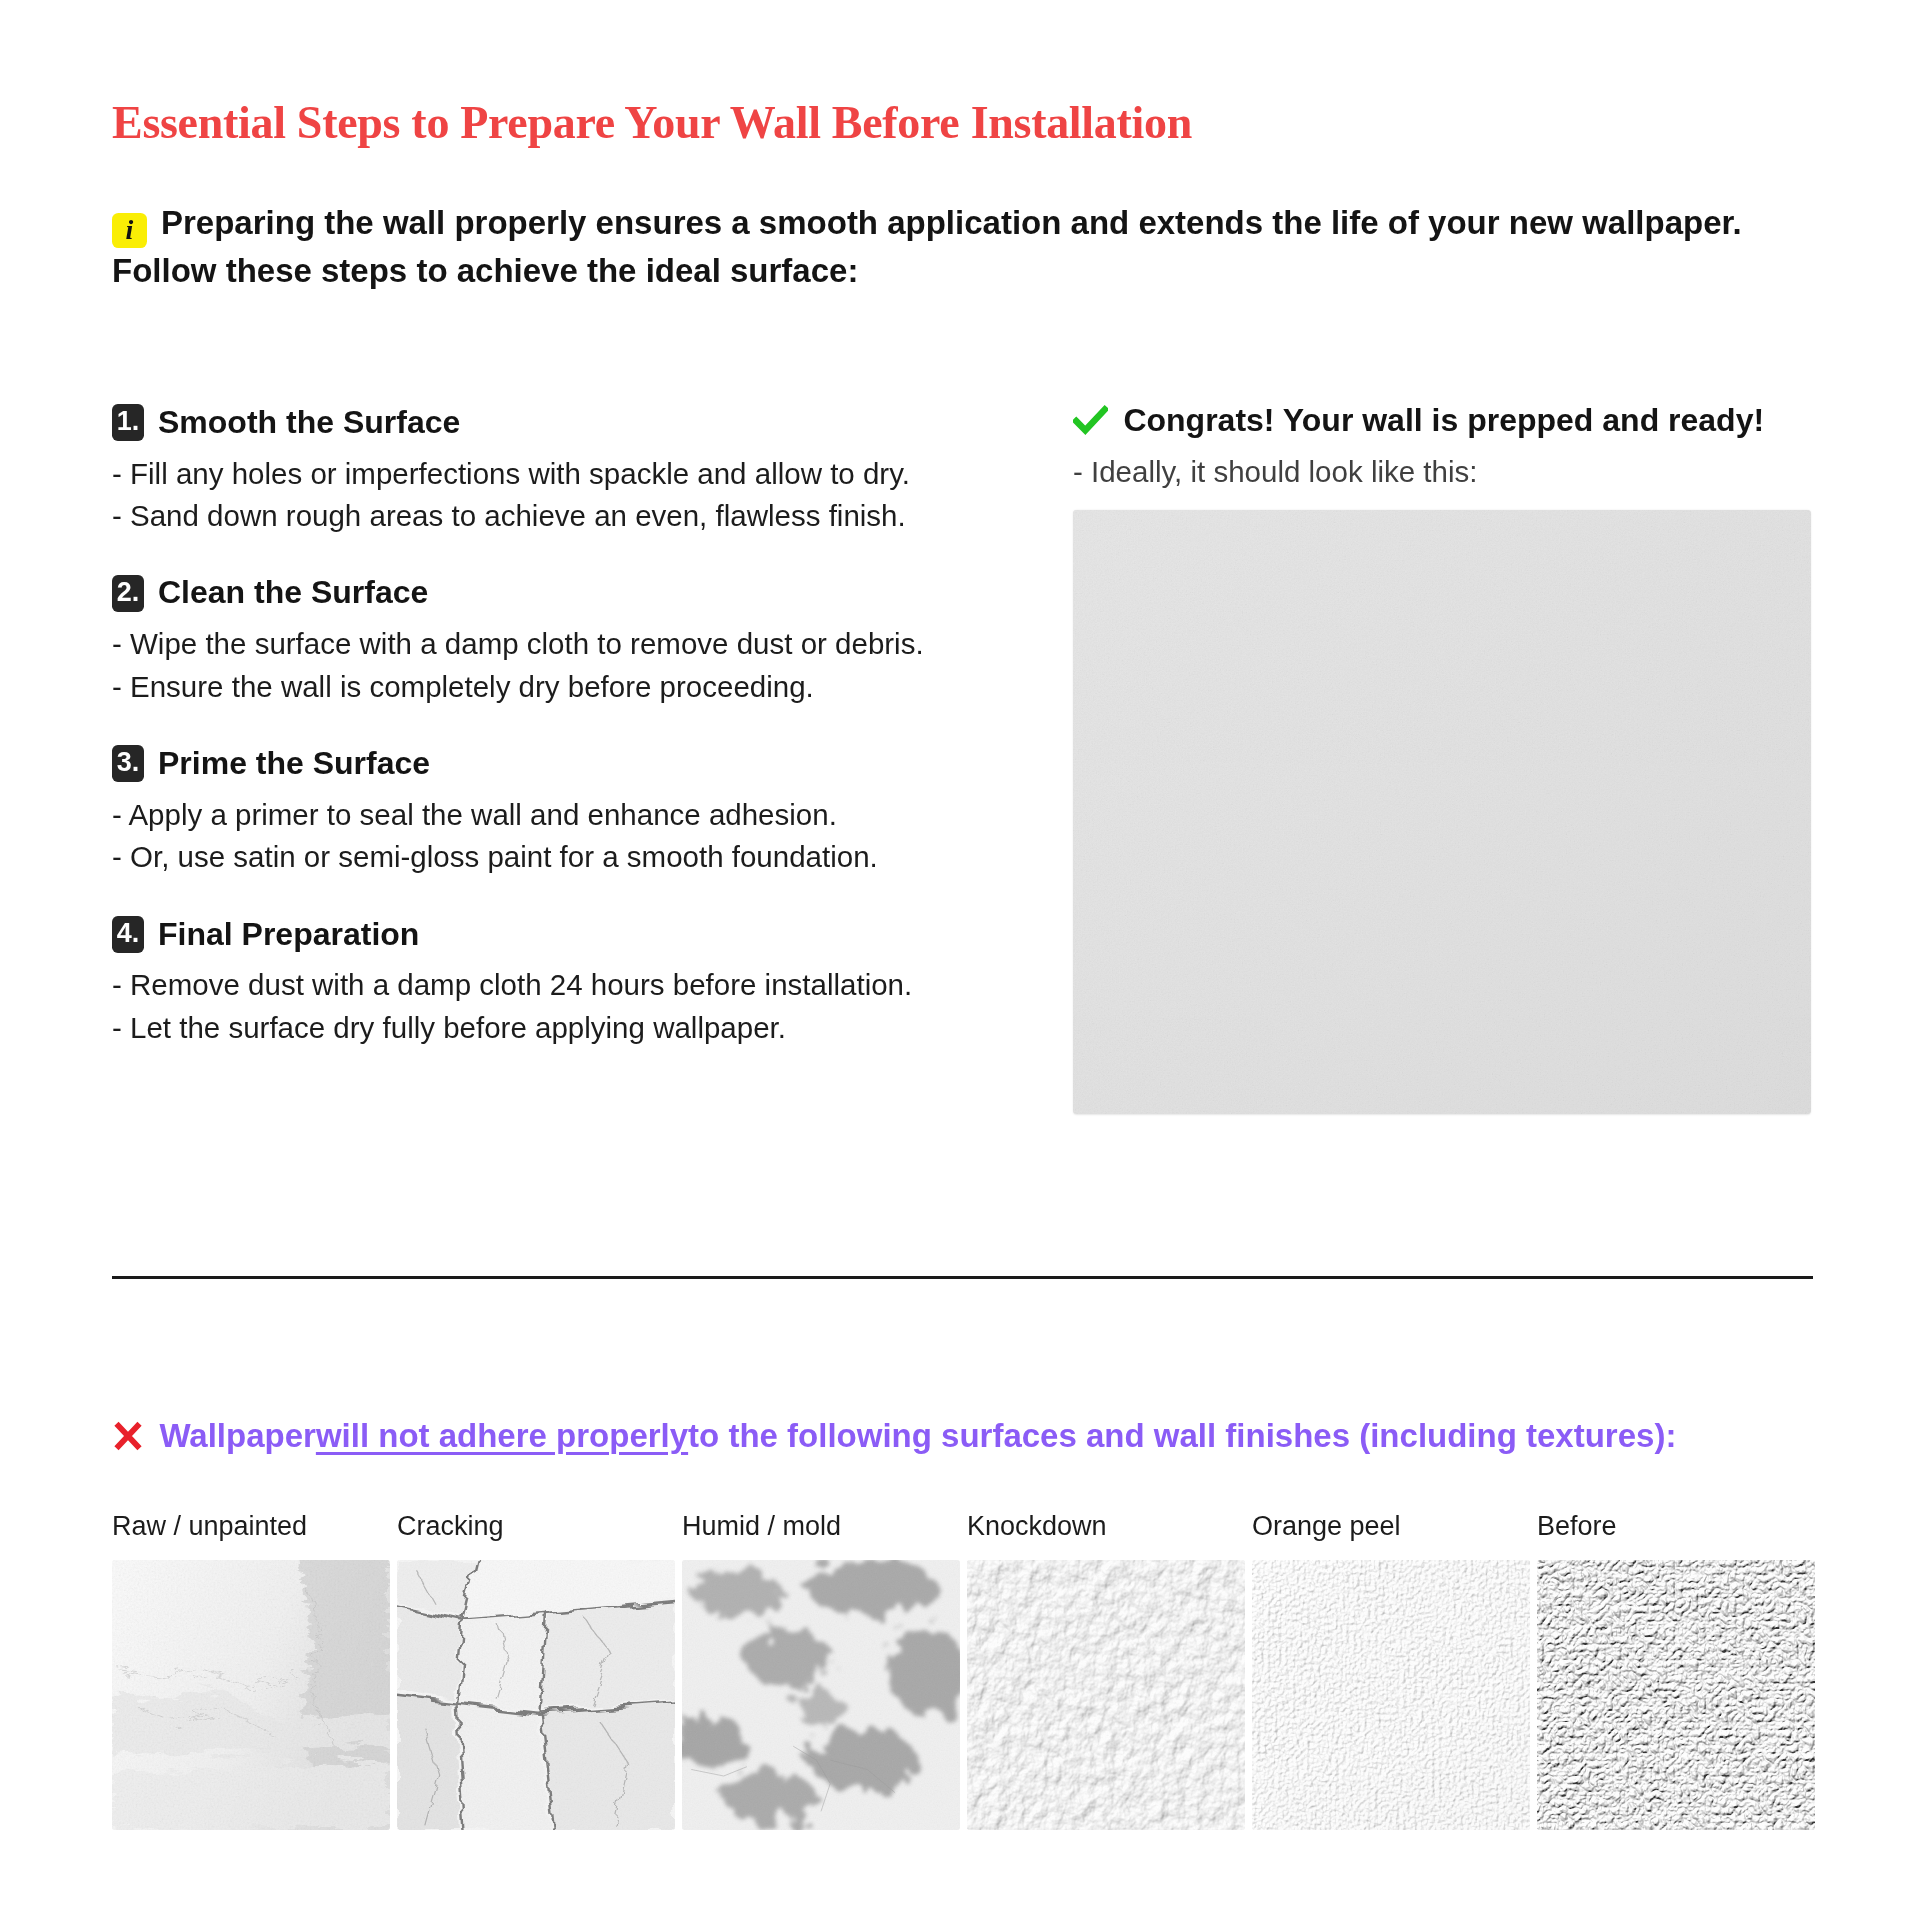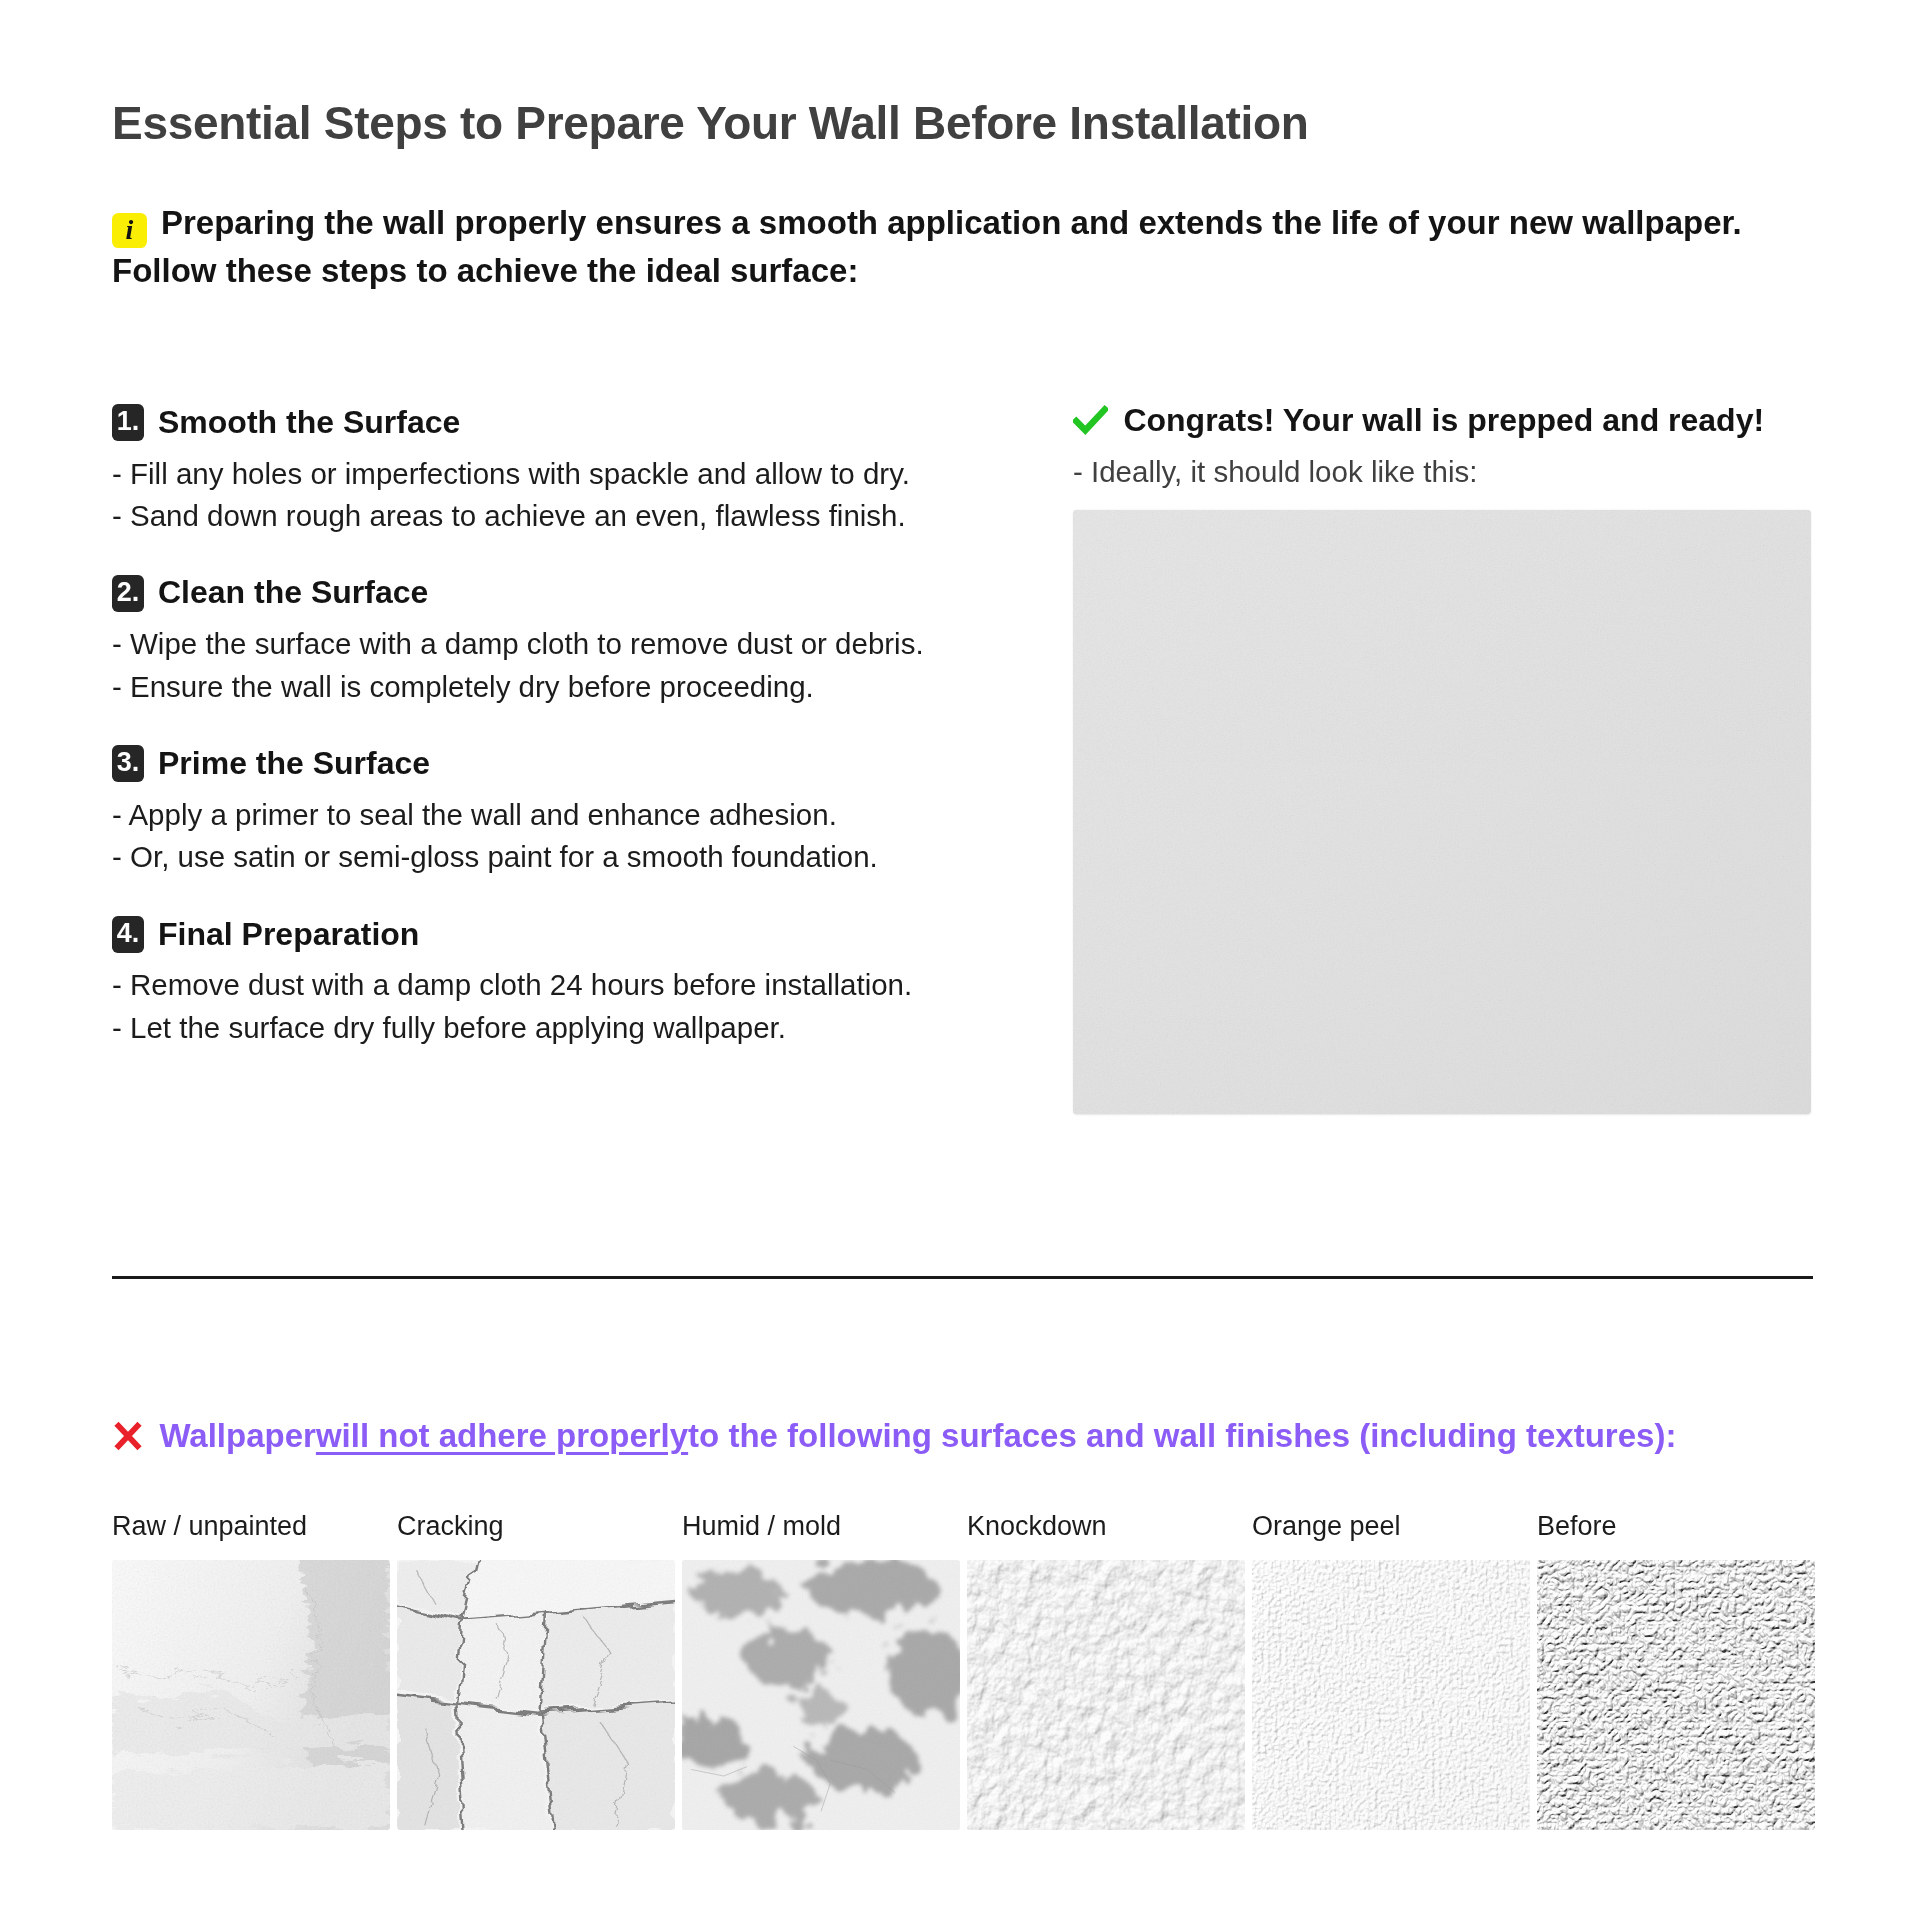--- a/index.html
+++ b/index.html
@@ -26,23 +26,24 @@
   }
 
   
   .title {
     position: absolute;
     left: 112px;
     top: 98px;
     font-size: 46px;
     font-weight: bold;
     letter-spacing: -0.3px;
-    color: #404040;
+    color: #ef4444;
     line-height: 1.1;
     white-space: nowrap;
+    font-family: Liberation Serif, serif;
   }
 
   
   .intro {
     position: absolute;
     left: 112px;
     top: 200px;
     width: 1721px;
     font-size: 33px;
     font-weight: bold;

